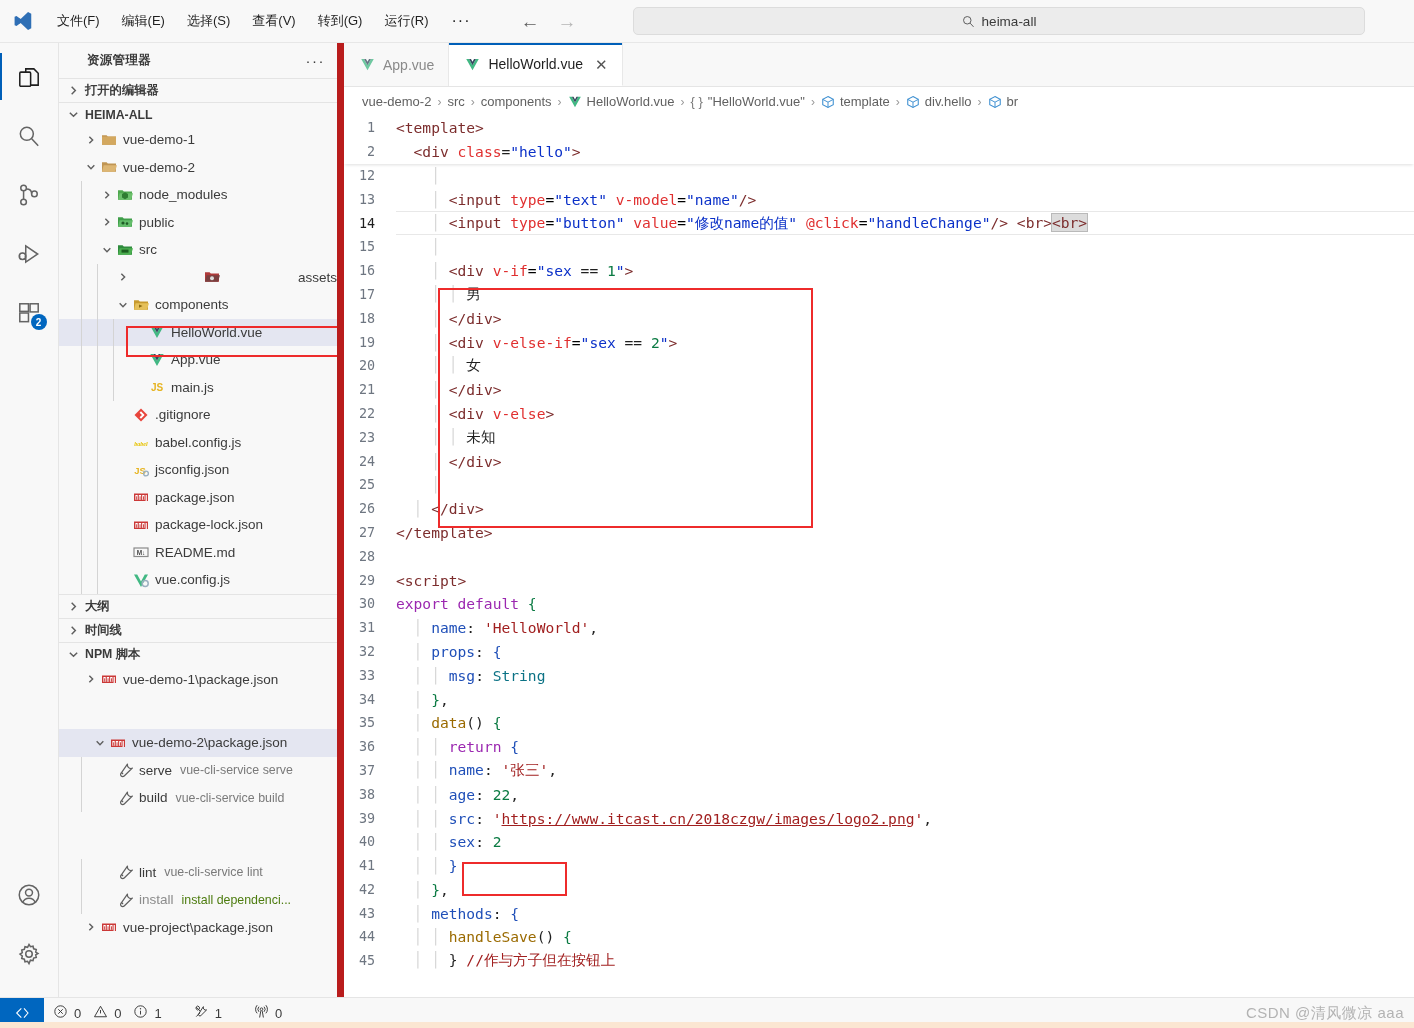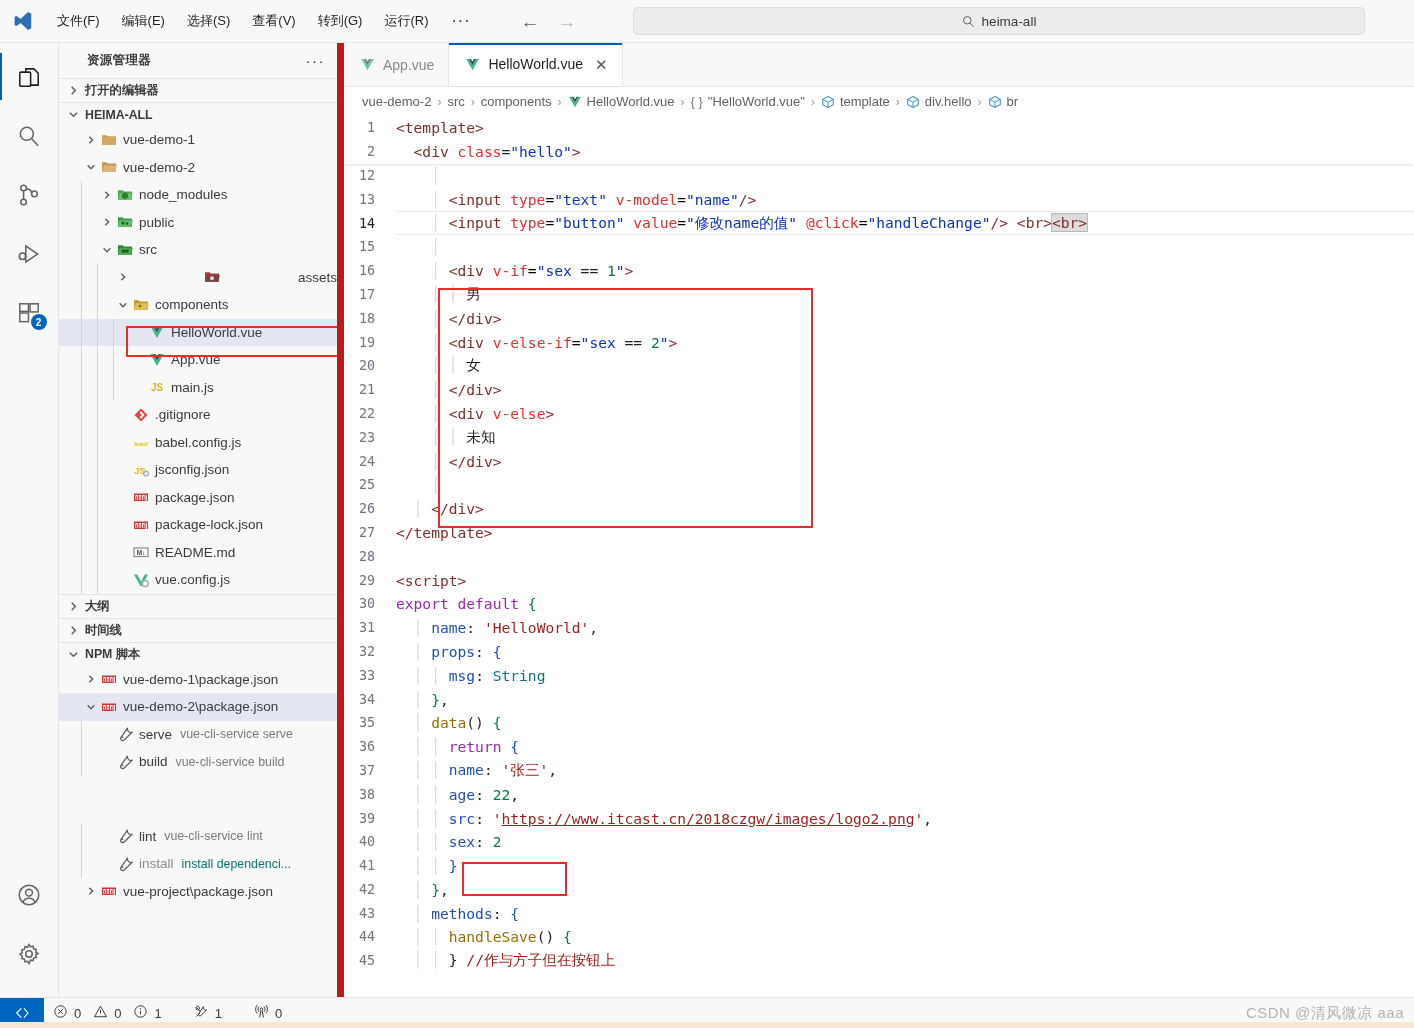--- a/index.html
+++ b/index.html
@@ -96,21 +96,21 @@
     font-size: 13.5px; color: #3b3b3b; cursor: pointer; position: relative;
     white-space: nowrap;
   }
   .row.selected { background: #e4e6f1; }
   .row .twisty { width: 15px; display: flex; align-items: center; justify-content: center; flex: 0 0 15px; }
   .row .twisty svg { width: 10px; height: 10px; stroke: #5f5f5f; stroke-width: 1.7; fill: none; }
   .row .ficon { width: 22px; flex: 0 0 22px; display: flex; align-items: center; justify-content: center; }
   .row .ficon svg { width: 16px; height: 16px; }
   .row .lbl { padding-left: 3px; }
   .row .sub { color: #7a7a7a; font-size: 12.4px; padding-left: 8px; text-align: right; }
-  .row .sub.dim { color: #0f766e; }
+  .row .sub.dim { color: #4d7c0f; }
   .row.dimmed .lbl { color: #8c8c8c; }
   .guide { position: absolute; top: 0; bottom: 0; width: 1px; background: #d4d4d4; }
   .red-box {
     position: absolute; border: 2.5px solid #ee2b2b; pointer-events: none;
   }
 
   
   .editor-area { flex: 1 1 auto; display: flex; flex-direction: column; min-width: 0; background: #fff; }
   .tabbar { height: 44px; flex: 0 0 44px; background: #f8f8f8; display: flex; border-bottom: 1px solid #e5e5e5; }
   .tab {
@@ -590,21 +590,21 @@
                 <rect x="5.8" y="6" width="2.3" height="4.8" fill="#fff"></rect>
                 <rect x="9.2" y="6" width="2.3" height="4.8" fill="#fff"></rect>
                 <rect x="12.6" y="6" width="1.2" height="6" fill="#fff"></rect>
                 <rect x="3.2" y="7.3" width="0.9" height="3.5" fill="#cb3837"></rect>
                 <rect x="6.6" y="7.3" width="0.9" height="3.5" fill="#cb3837"></rect>
                 <rect x="10" y="7.3" width="0.9" height="3.5" fill="#cb3837"></rect>
               </svg>
             </span>
             <span class="lbl">vue-demo-1\package.json</span>
           </div>
-          <div class="row selected" style="padding-left: 24px;">
+          <div class="row selected" style="padding-left: 33px; margin-top: 36px;">
             <span class="twisty">
               <svg viewBox="0 0 12 12">
                 <polyline points="2,4 6,8 10,4"></polyline>
               </svg>
             </span>
             <span class="ficon">
               <svg viewBox="0 0 16 16">
                 <rect x="1" y="4.5" width="14" height="7.5" fill="#cb3837"></rect>
                 <rect x="2.4" y="6" width="2.3" height="4.8" fill="#fff"></rect>
                 <rect x="5.8" y="6" width="2.3" height="4.8" fill="#fff"></rect>

